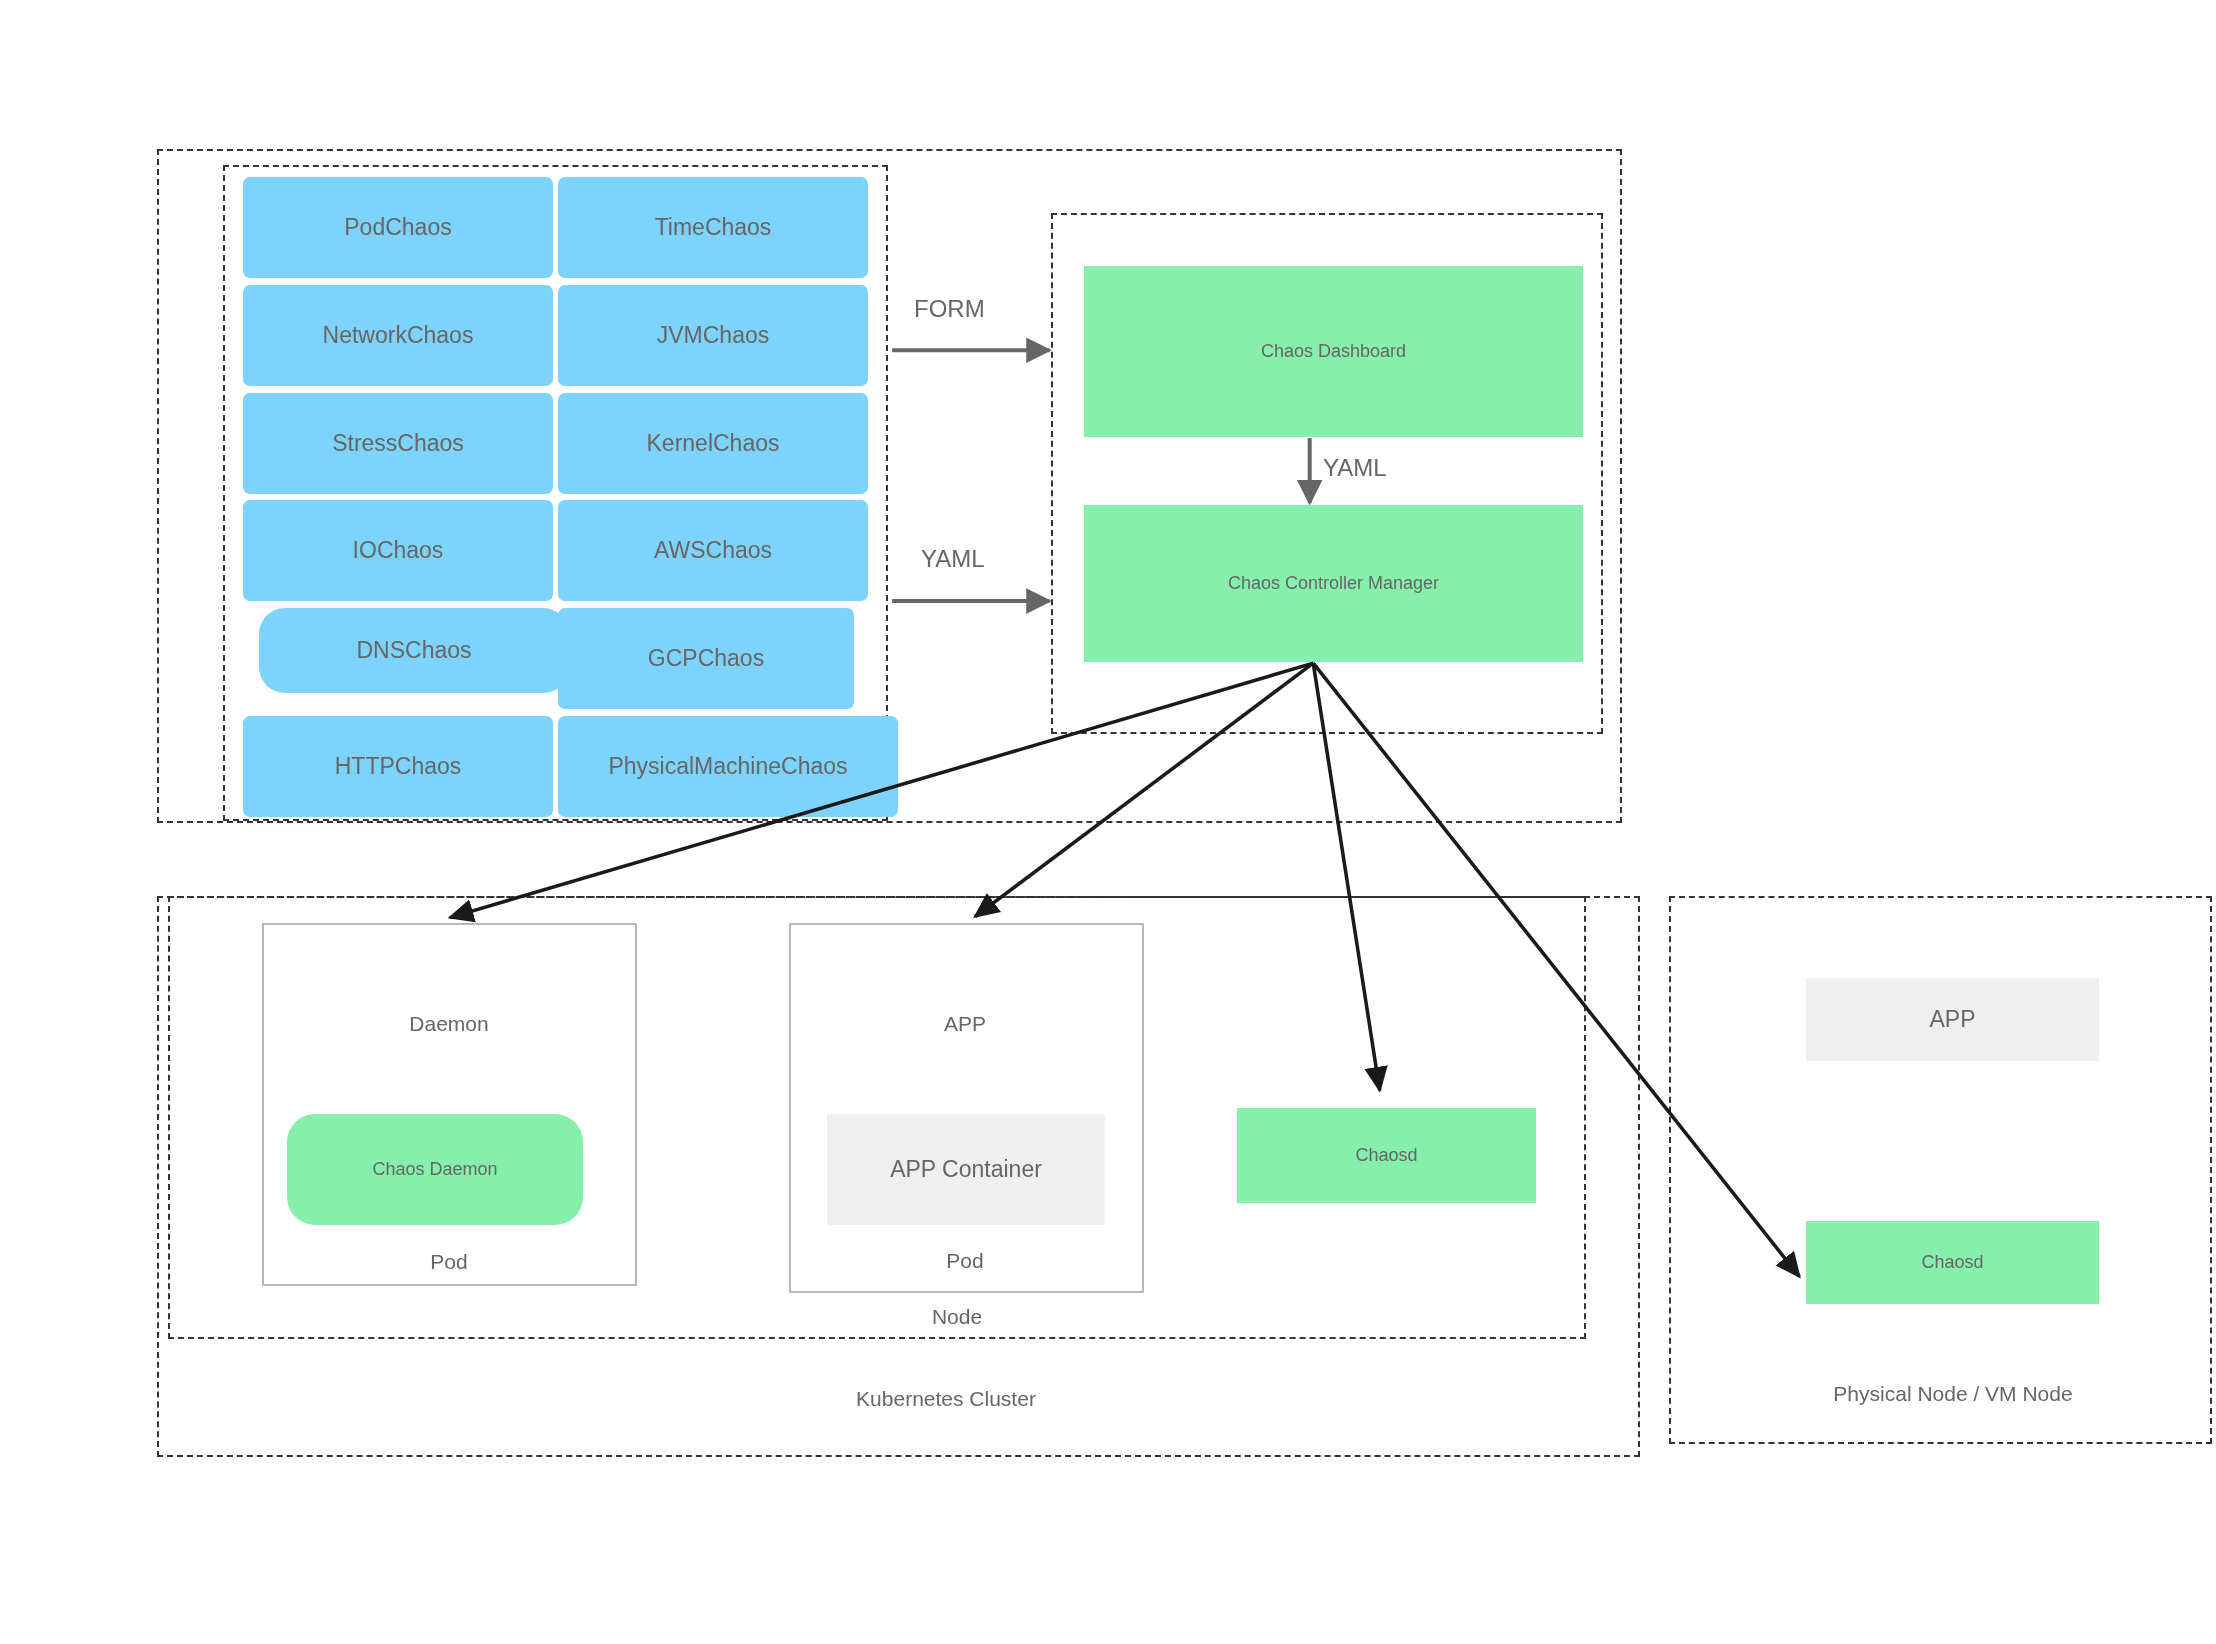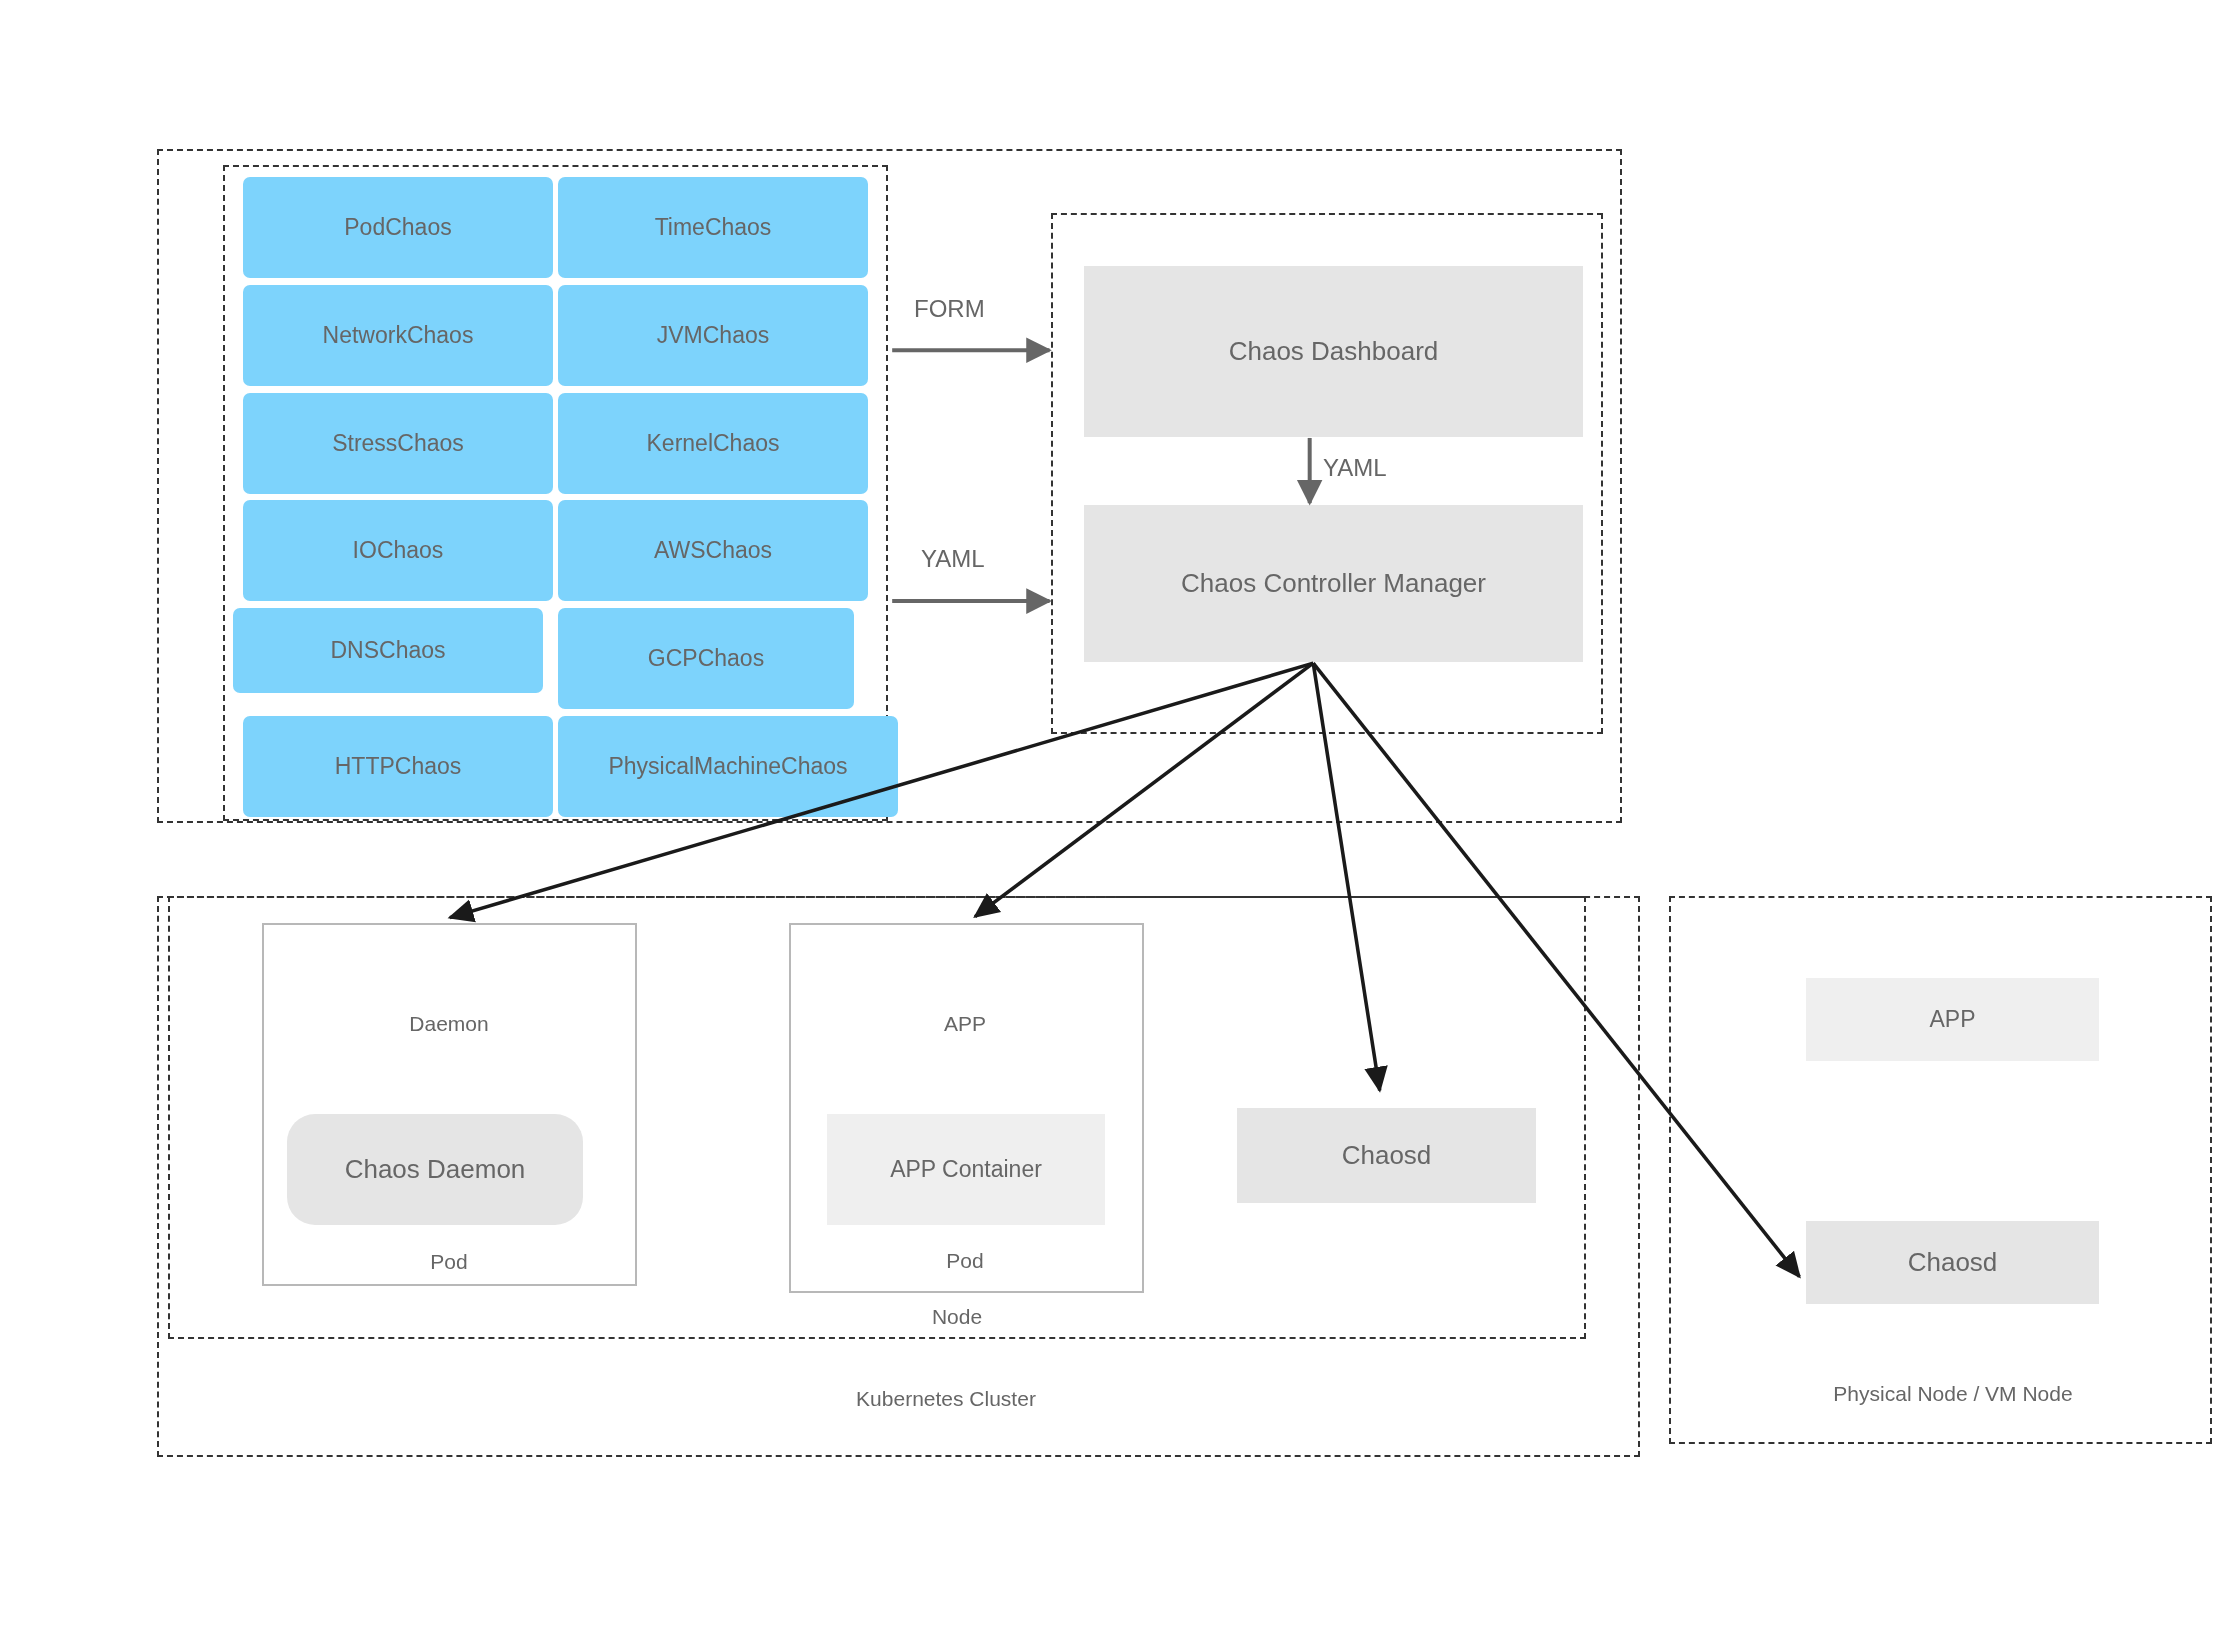--- a/index.html
+++ b/index.html
@@ -40,22 +40,22 @@
     justify-content: center;
     text-align: center;
     color: #666666;
   }
   .chaos-type {
     background: #7dd3fc;
     border-radius: 7px;
     font-size: 23px;
   }
   .blue-box {
-    background: #e5e5e5;
-    font-size: 26px;
+    background: #86efac;
+    font-size: 18px;
   }
   .gray-box {
     background: #efefef;
     font-size: 23px;
   }
   .caption {
     position: absolute;
     color: #666666;
     font-size: 21px;
     text-align: left;
@@ -83,21 +83,21 @@
   </div>
   <div class="node-box chaos-type" style="left:243px; top:285px; width:310px; height:101px;">
     <span>NetworkChaos</span>
   </div>
   <div class="node-box chaos-type" style="left:243px; top:393px; width:310px; height:101px;">
     <span>StressChaos</span>
   </div>
   <div class="node-box chaos-type" style="left:243px; top:500px; width:310px; height:101px;">
     <span>IOChaos</span>
   </div>
-  <div class="node-box chaos-type" style="left:233px; top:608px; width:310px; height:85px;">
+  <div class="node-box chaos-type" style="left:259px; top:608px; width:310px; height:85px;border-radius:26px;">
     <span>DNSChaos</span>
   </div>
   <div class="node-box chaos-type" style="left:243px; top:716px; width:310px; height:101px;">
     <span>HTTPChaos</span>
   </div>
 
   <div class="node-box chaos-type" style="left:558px; top:177px; width:310px; height:101px;">
     <span>TimeChaos</span>
   </div>
   <div class="node-box chaos-type" style="left:558px; top:285px; width:310px; height:101px;">

